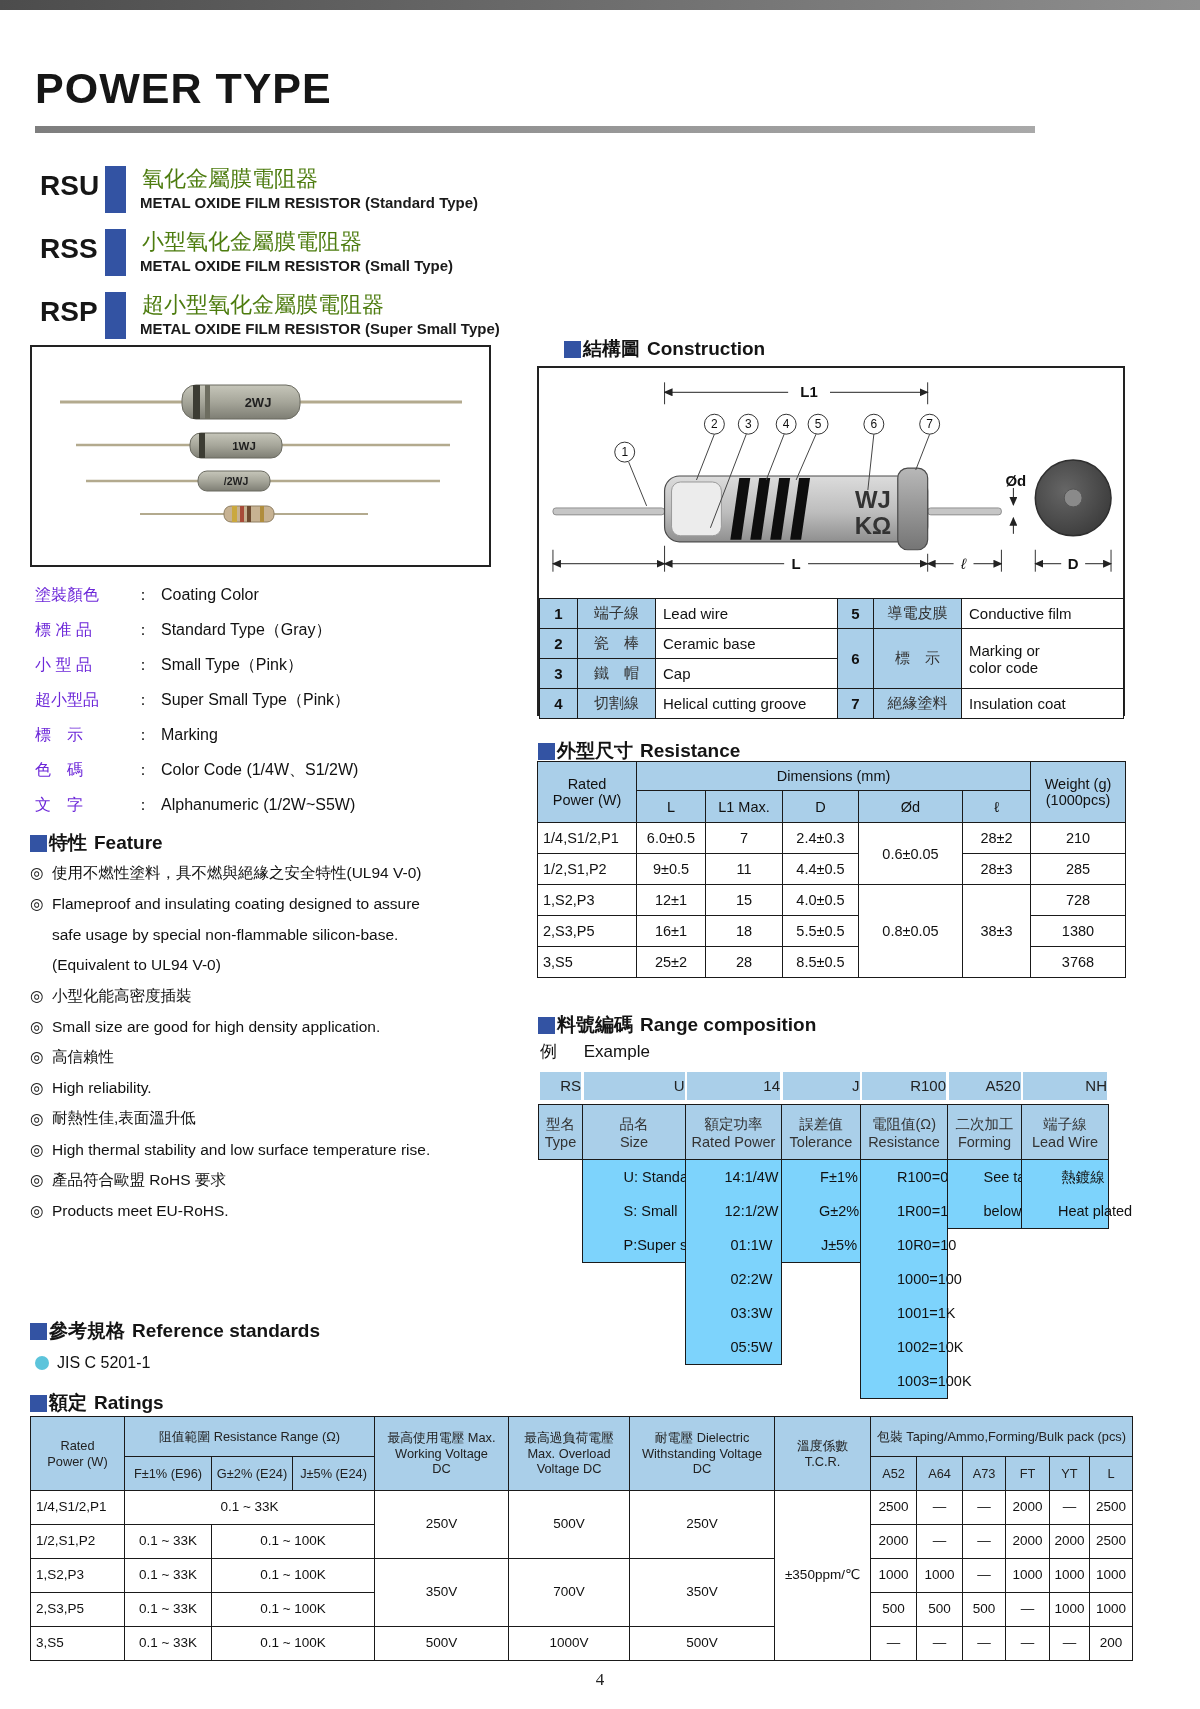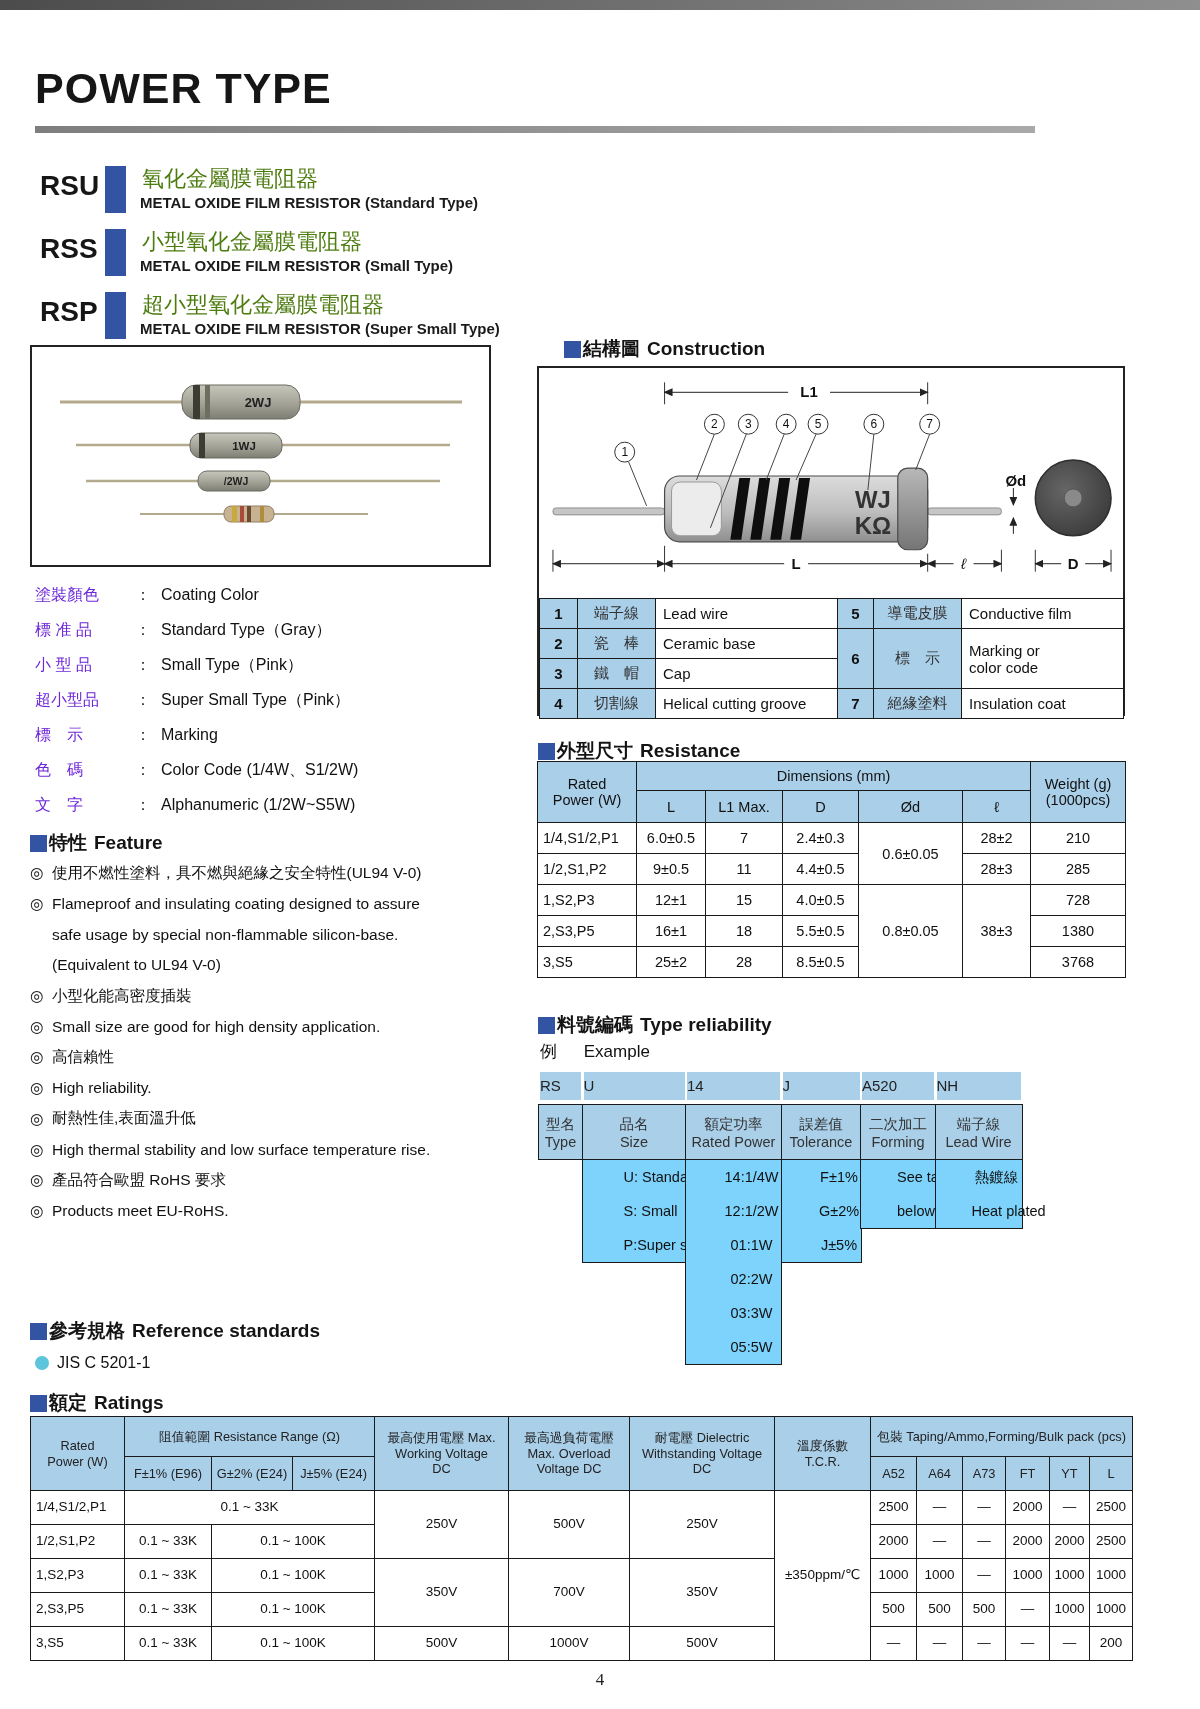--- a/index.html
+++ b/index.html
@@ -41,21 +41,21 @@
   .dtable td{border:1px solid #1a1a1a;text-align:center;padding:0 2px;box-sizing:border-box;color:#111;}
   .dtable td.hd{background:#aacfe9;}
   .dtable td.l{text-align:left;padding-left:5px;}
   #dimensions-table{position:absolute;left:537px;top:761px;width:588px;font-size:14.5px;}
   #dimensions-table tr{height:31px;}
 
   
   #tc{position:absolute;left:538px;top:1072px;display:flex;align-items:flex-start;}
   .tc-col{flex:0 0 auto;margin-left:-1.5px;}
   .tc-col:first-child{margin-left:0;}
-  .tc-code{height:28px;line-height:28px;text-align:left;background:#aacfe9;margin:0 2px 4px 2px;font-size:15px;color:#222;}
+  .tc-code{height:28px;line-height:28px;text-align:right;background:#aacfe9;margin:0 2px 4px 2px;font-size:15px;color:#222;}
   .tc-label{height:56px;border:1.5px solid #1a1a1a;background:#aacfe9;display:flex;align-items:center;justify-content:center;
             text-align:center;font-size:14.5px;color:#333;box-sizing:border-box;}
   .tc-body{border:1.5px solid #1a1a1a;border-top:none;background:#7dd3fc;box-sizing:border-box;padding-left:36px;}
   .tc-opt{height:34px;line-height:34px;text-align:center;font-size:14.5px;white-space:nowrap;}
   .tc-opt.left{text-align:left;padding-left:5px;}
 
   
   .coat-row{position:absolute;left:35px;font-size:16px;height:24px;}
   .coat-label{display:inline-block;width:100px;color:#6d28d9;}
   .coat-colon{color:#333;}
@@ -422,21 +422,21 @@
       <td>28</td>
       <td>8.5±0.5</td>
       <td>3768</td>
     </tr>
   </tbody>
     </table>
 
   <div class="sec-head" style="left:538px;top:1012px">
     <span class="sq"></span>
     <span class="cn">料號編碼</span>
-    <span>Type reliability</span>
+    <span>Range composition</span>
   </div>
   <div class="abs" style="left:540px;top:1040px;font-size:17px">
     <span>例</span>
     <span style="margin-left:22px">Example</span>
   </div>
   <div id="tc">
     <div class="tc-col" style="width:45px">
       <div class="tc-code">RS</div>
       <div class="tc-label pre">型名
 Type</div>
@@ -465,20 +465,34 @@
       </div>
     </div>
     <div class="tc-col" style="width:81px">
       <div class="tc-code">J</div>
       <div class="tc-label pre">誤差值
 Tolerance</div>
       <div class="tc-body">
         <div class="tc-opt">F±1%</div>
         <div class="tc-opt">G±2%</div>
         <div class="tc-opt">J±5%</div>
+      </div>
+    </div>
+    <div class="tc-col" style="width:88px">
+      <div class="tc-code">R100</div>
+      <div class="tc-label pre">電阻值(Ω)
+Resistance</div>
+      <div class="tc-body">
+        <div class="tc-opt">R100=0.1</div>
+        <div class="tc-opt">1R00=1</div>
+        <div class="tc-opt">10R0=10</div>
+        <div class="tc-opt">1000=100</div>
+        <div class="tc-opt">1001=1K</div>
+        <div class="tc-opt">1002=10K</div>
+        <div class="tc-opt">1003=100K</div>
       </div>
     </div>
     <div class="tc-col" style="width:76px">
       <div class="tc-code">A520</div>
       <div class="tc-label pre">二次加工
 Forming</div>
       <div class="tc-body">
         <div class="tc-opt" actable="false">See table</div>
         <div class="tc-opt">below</div>
       </div>

